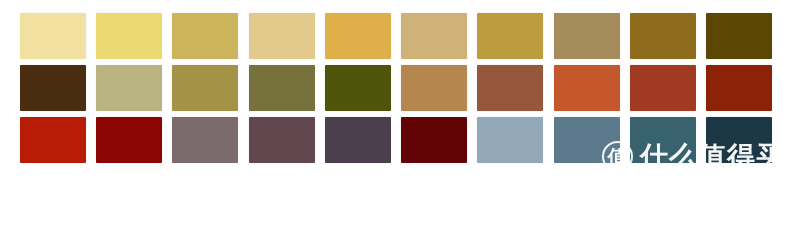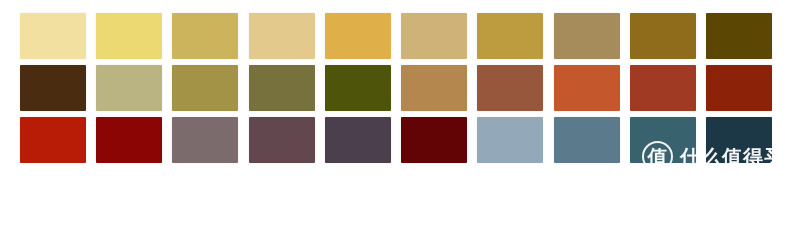--- a/index.html
+++ b/index.html
@@ -62,21 +62,21 @@
     align-items: center;
     justify-content: center;
     font-size: 20px;
     line-height: 1;
     font-weight: bold;
     font-family: "DejaVu Sans", sans-serif;
     box-sizing: border-box;
   }
   .wm-text {
     color: rgba(255,255,255,0.95);
-    font-size: 20px;
+    font-size: 28px;
     line-height: 1;
     font-weight: bold;
     letter-spacing: 1px;
     font-family: "DejaVu Sans", sans-serif;
     white-space: nowrap;
     text-decoration: underline;
   }
 </style>
 </head>
 <body>

